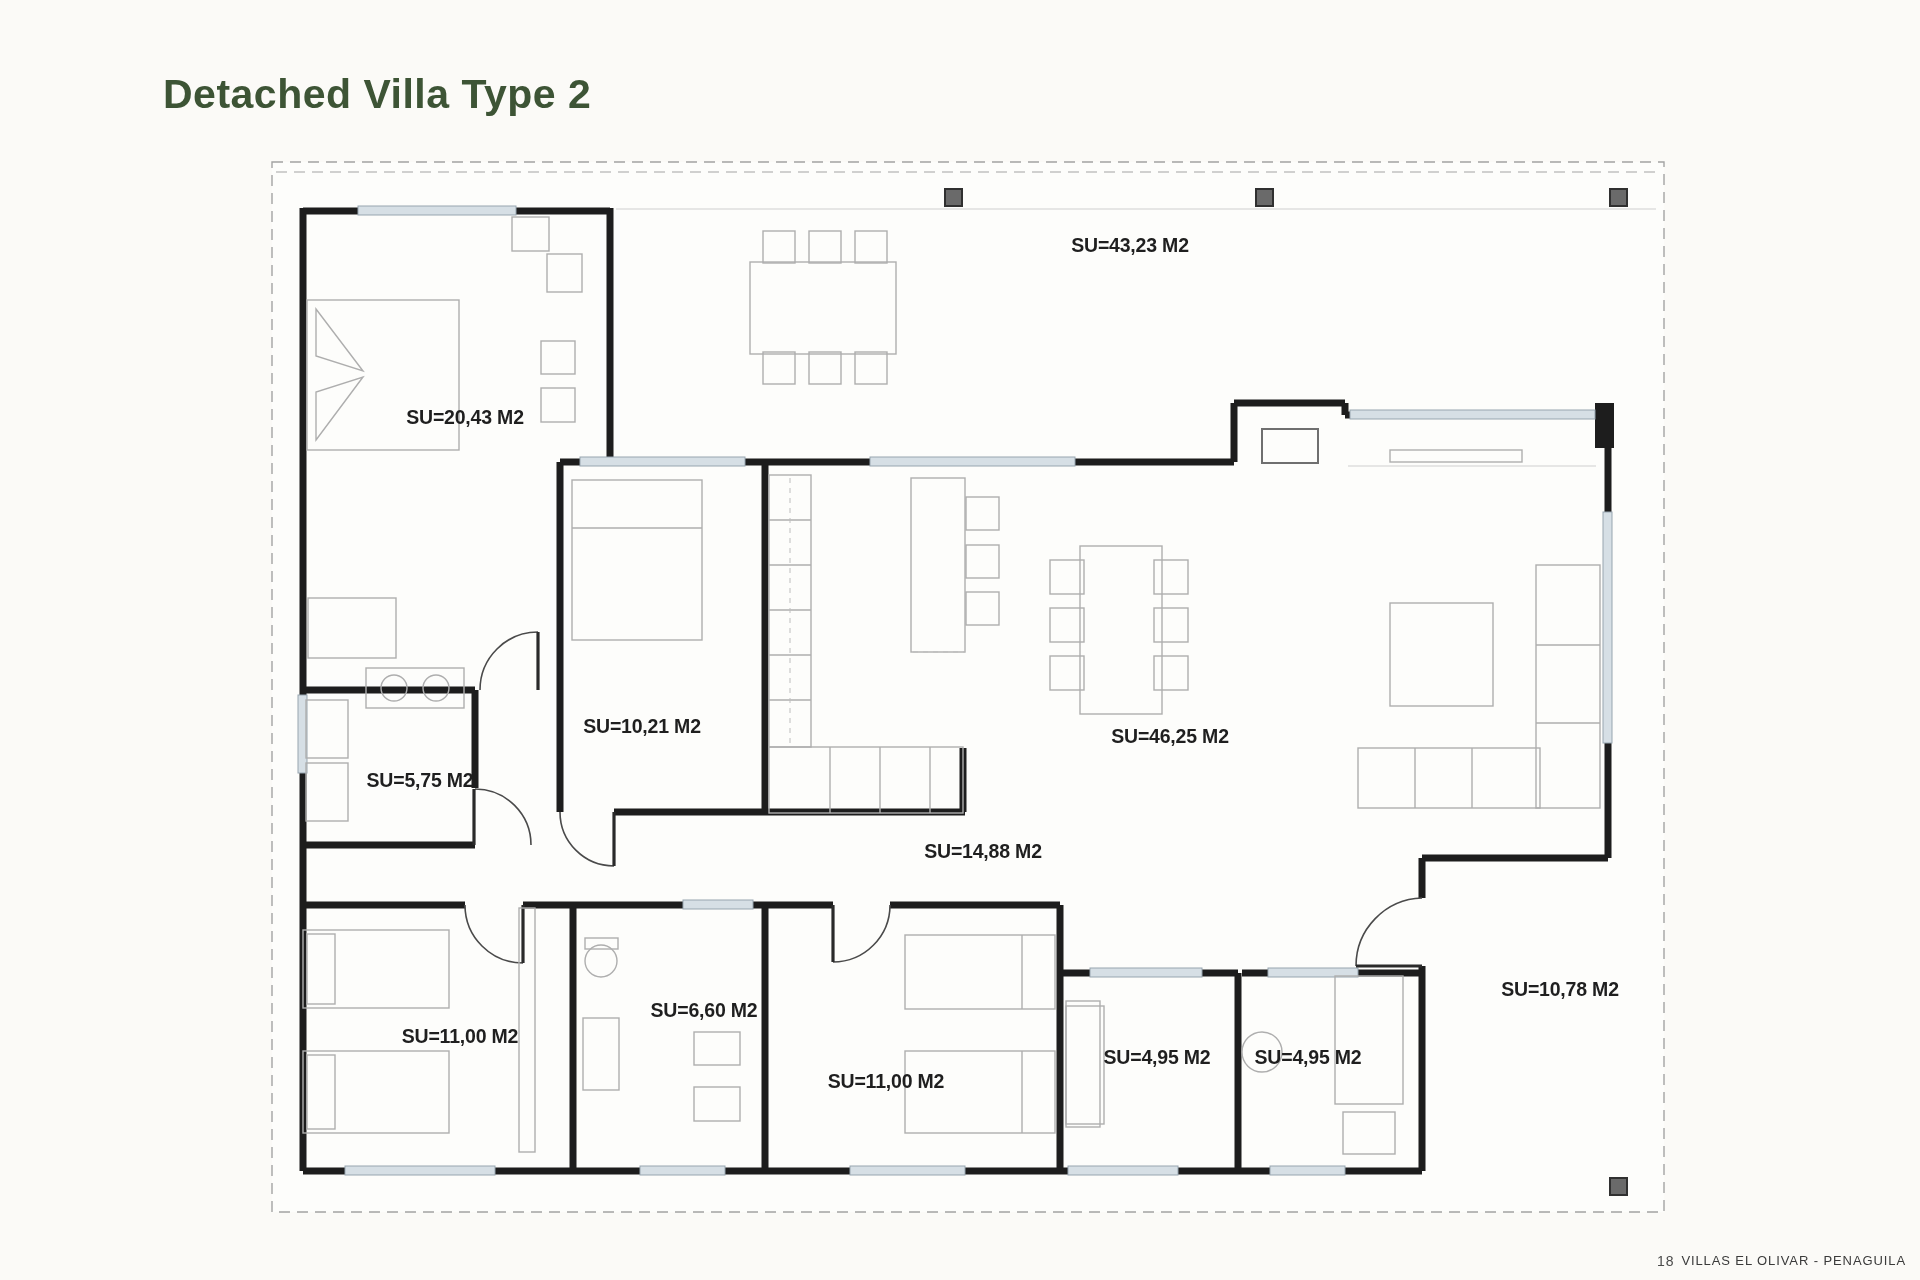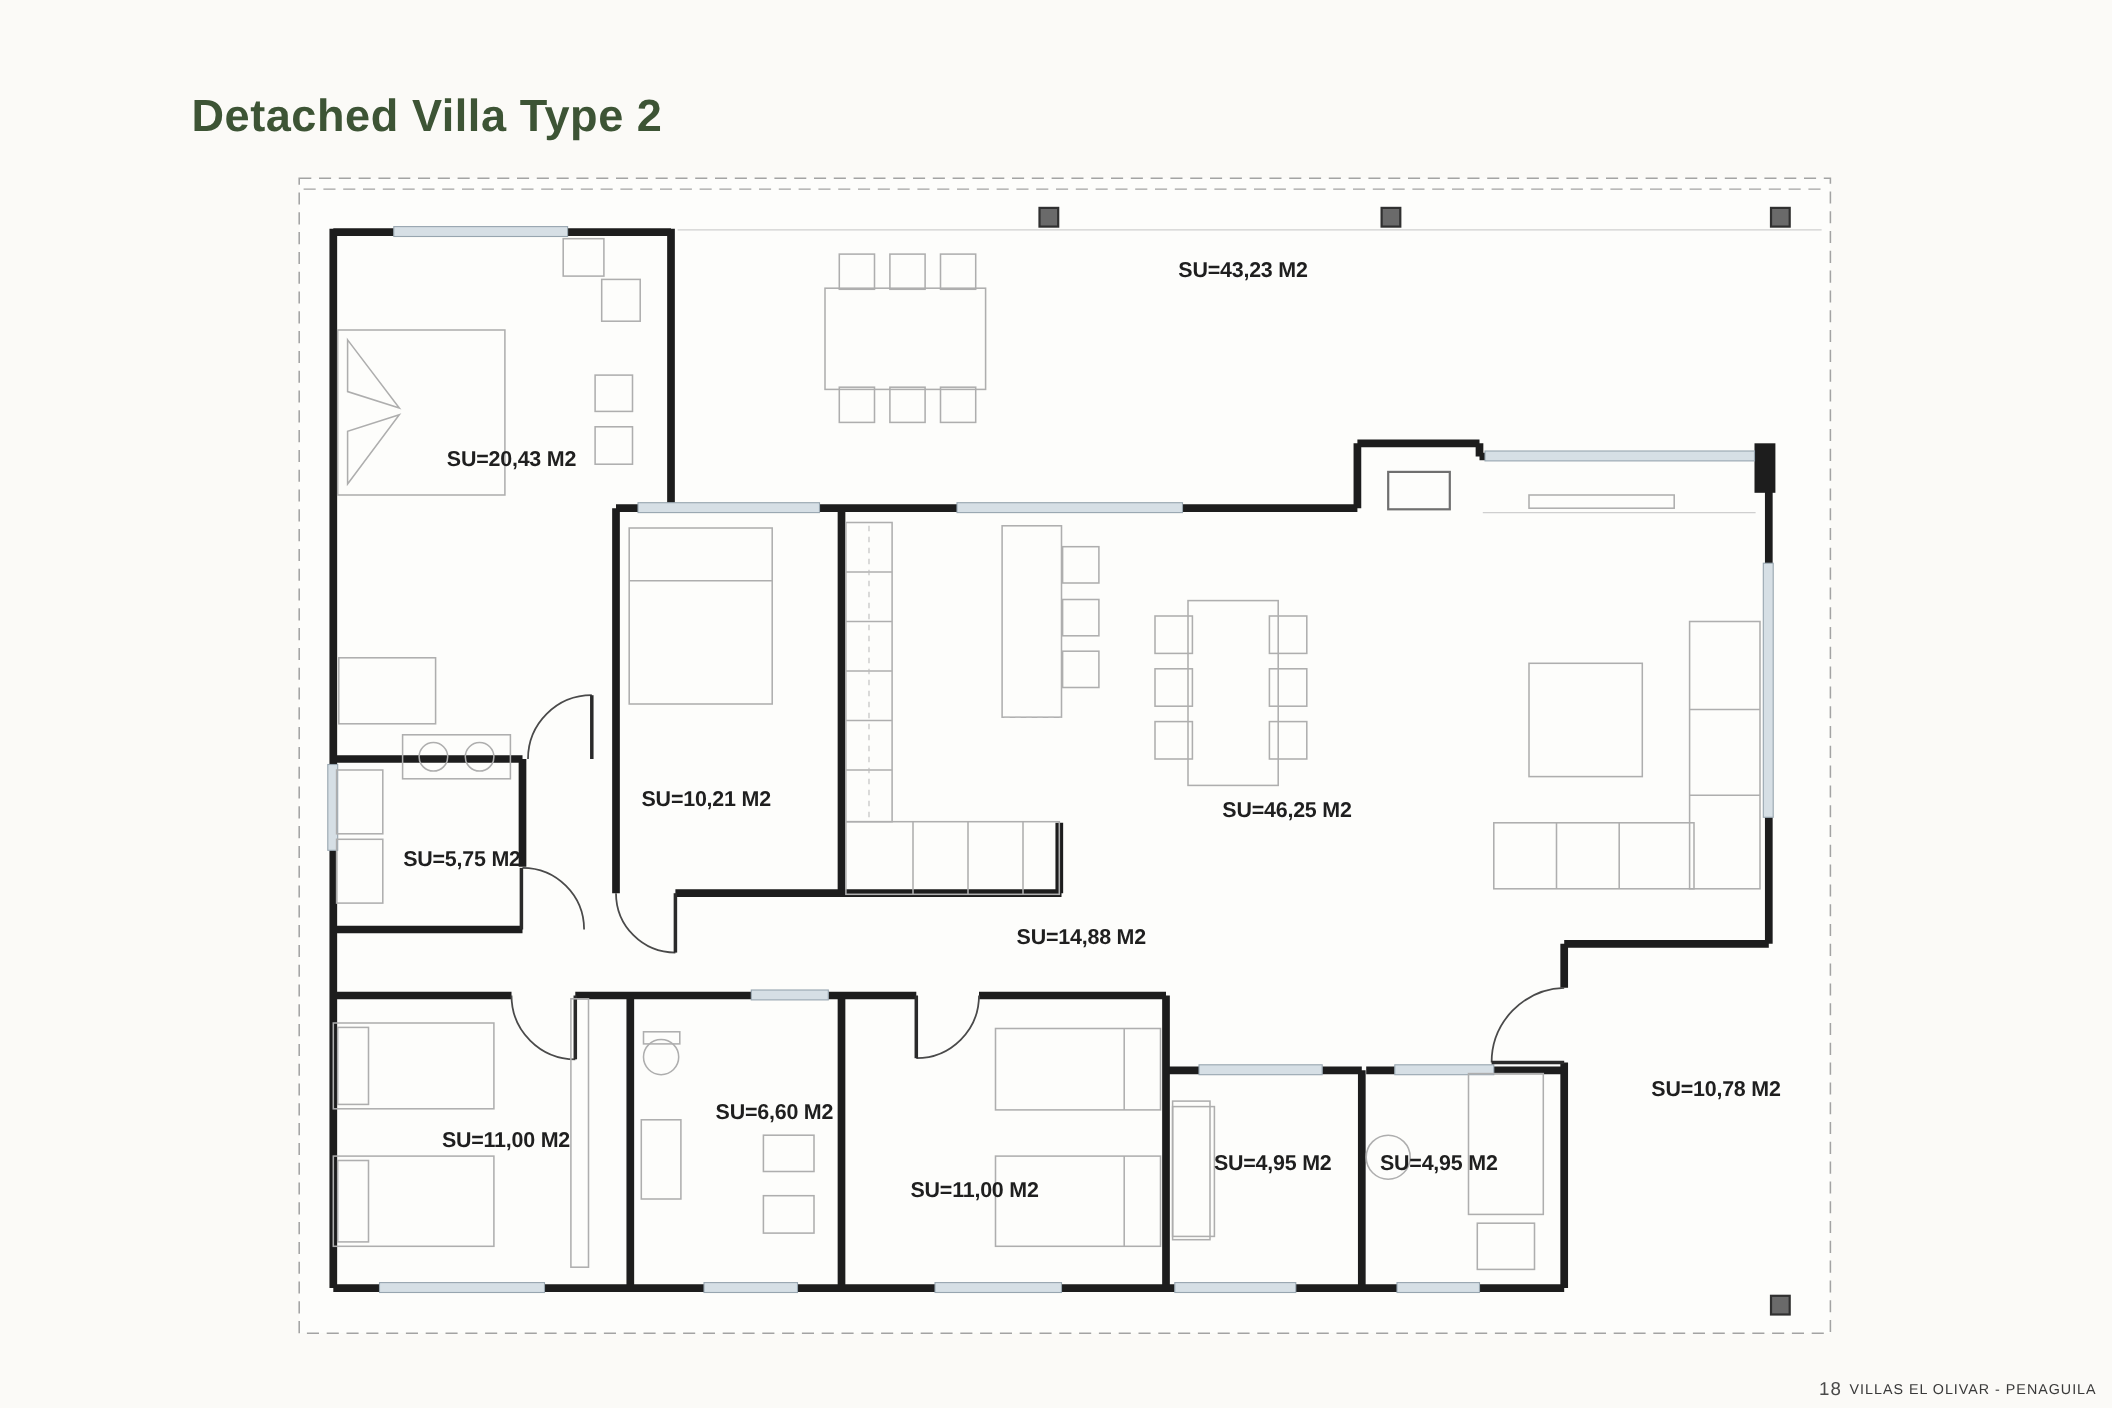--- a/index.html
+++ b/index.html
@@ -1,23 +1,23 @@
 <!DOCTYPE html>
 <html><head>
 <meta charset="utf-8">
 <style>
   html,body{margin:0;padding:0;}
   body{font-family:"Liberation Sans",sans-serif;}
   .stage{position:relative;width:1920px;height:1280px;background:#fbfaf7;overflow:hidden;}
-  .page-title{position:absolute;left:158px;top:66px;margin:16px;font-size:41px;font-weight:bold;
+  .page-title{position:absolute;left:158px;top:66px;margin:5px;font-size:41px;font-weight:bold;
     color:#3d5435;letter-spacing:.5px;font-family:"Liberation Sans",sans-serif;}
   .plan-svg{position:absolute;left:0;top:0;width:1920px;height:1280px;}
   .footer{position:absolute;right:14px;top:1252px;font-size:13px;color:#3a3a3a;
     letter-spacing:.9px;white-space:nowrap;}
-  .footer .pagenum{font-size:17px;color:#4a4a4a;margin-right:7px;position:relative;top:1px;}
+  .footer .pagenum{font-size:14px;color:#4a4a4a;margin-right:7px;position:relative;top:1px;}
   
   .wall{stroke:#1d1d1d;stroke-width:7;fill:none;}
   .inner{stroke:#6f6f6f;stroke-width:2;fill:none;}
   .furn{stroke:#aeaeae;stroke-width:1.4;fill:none;}
   .furnl{stroke:#cfcfcf;stroke-width:1;fill:none;}
   .dash{stroke:#bdbdbd;stroke-width:1;fill:none;stroke-dasharray:5 5;}
   .win{fill:#d6dfe5;stroke:#97a5af;stroke-width:1;}
   .door{stroke:#4a4a4a;stroke-width:1.6;fill:none;}
   .panel{stroke:#2a2a2a;stroke-width:3.2;fill:none;}
   .label{font:bold 19.5px "Liberation Sans",sans-serif;fill:#1f1f1f;text-anchor:middle;letter-spacing:-0.2px;}

